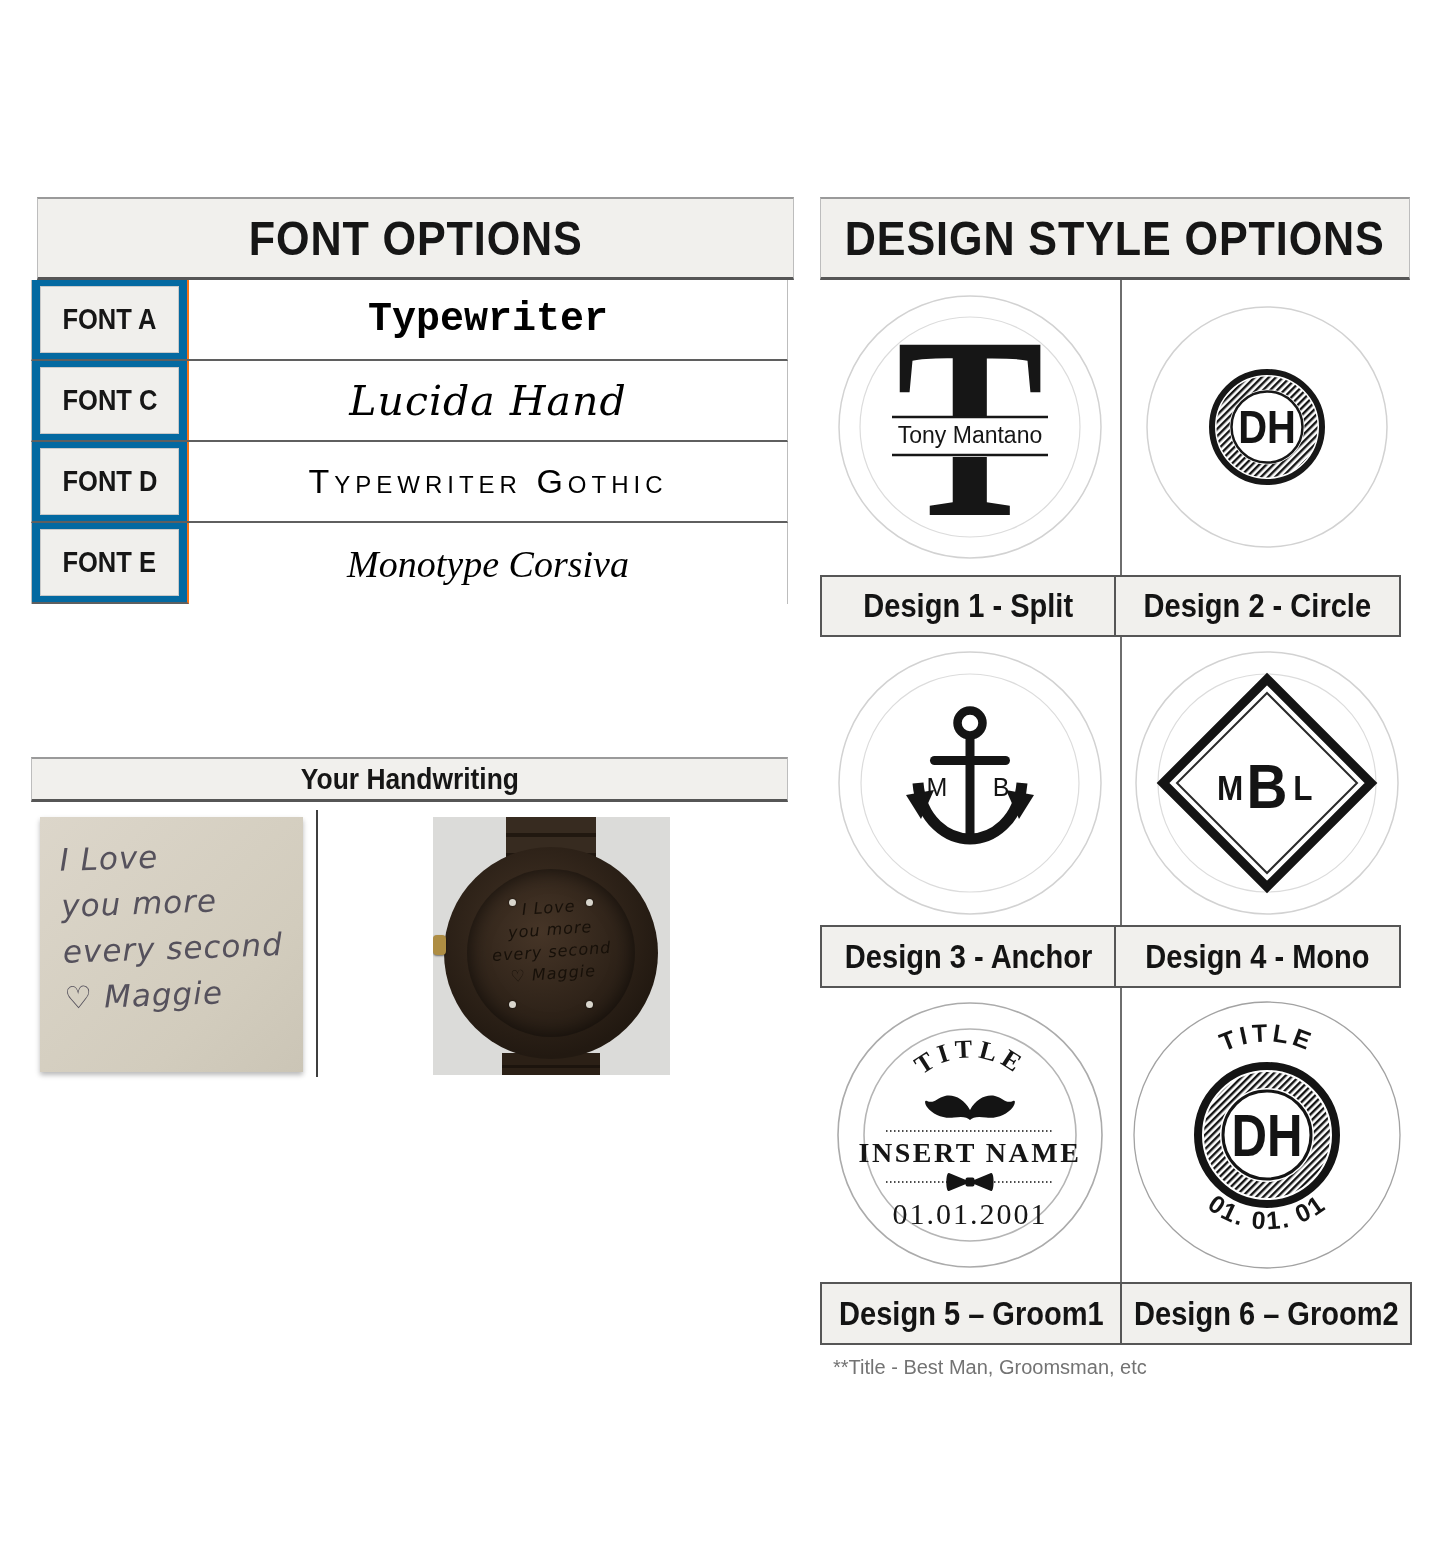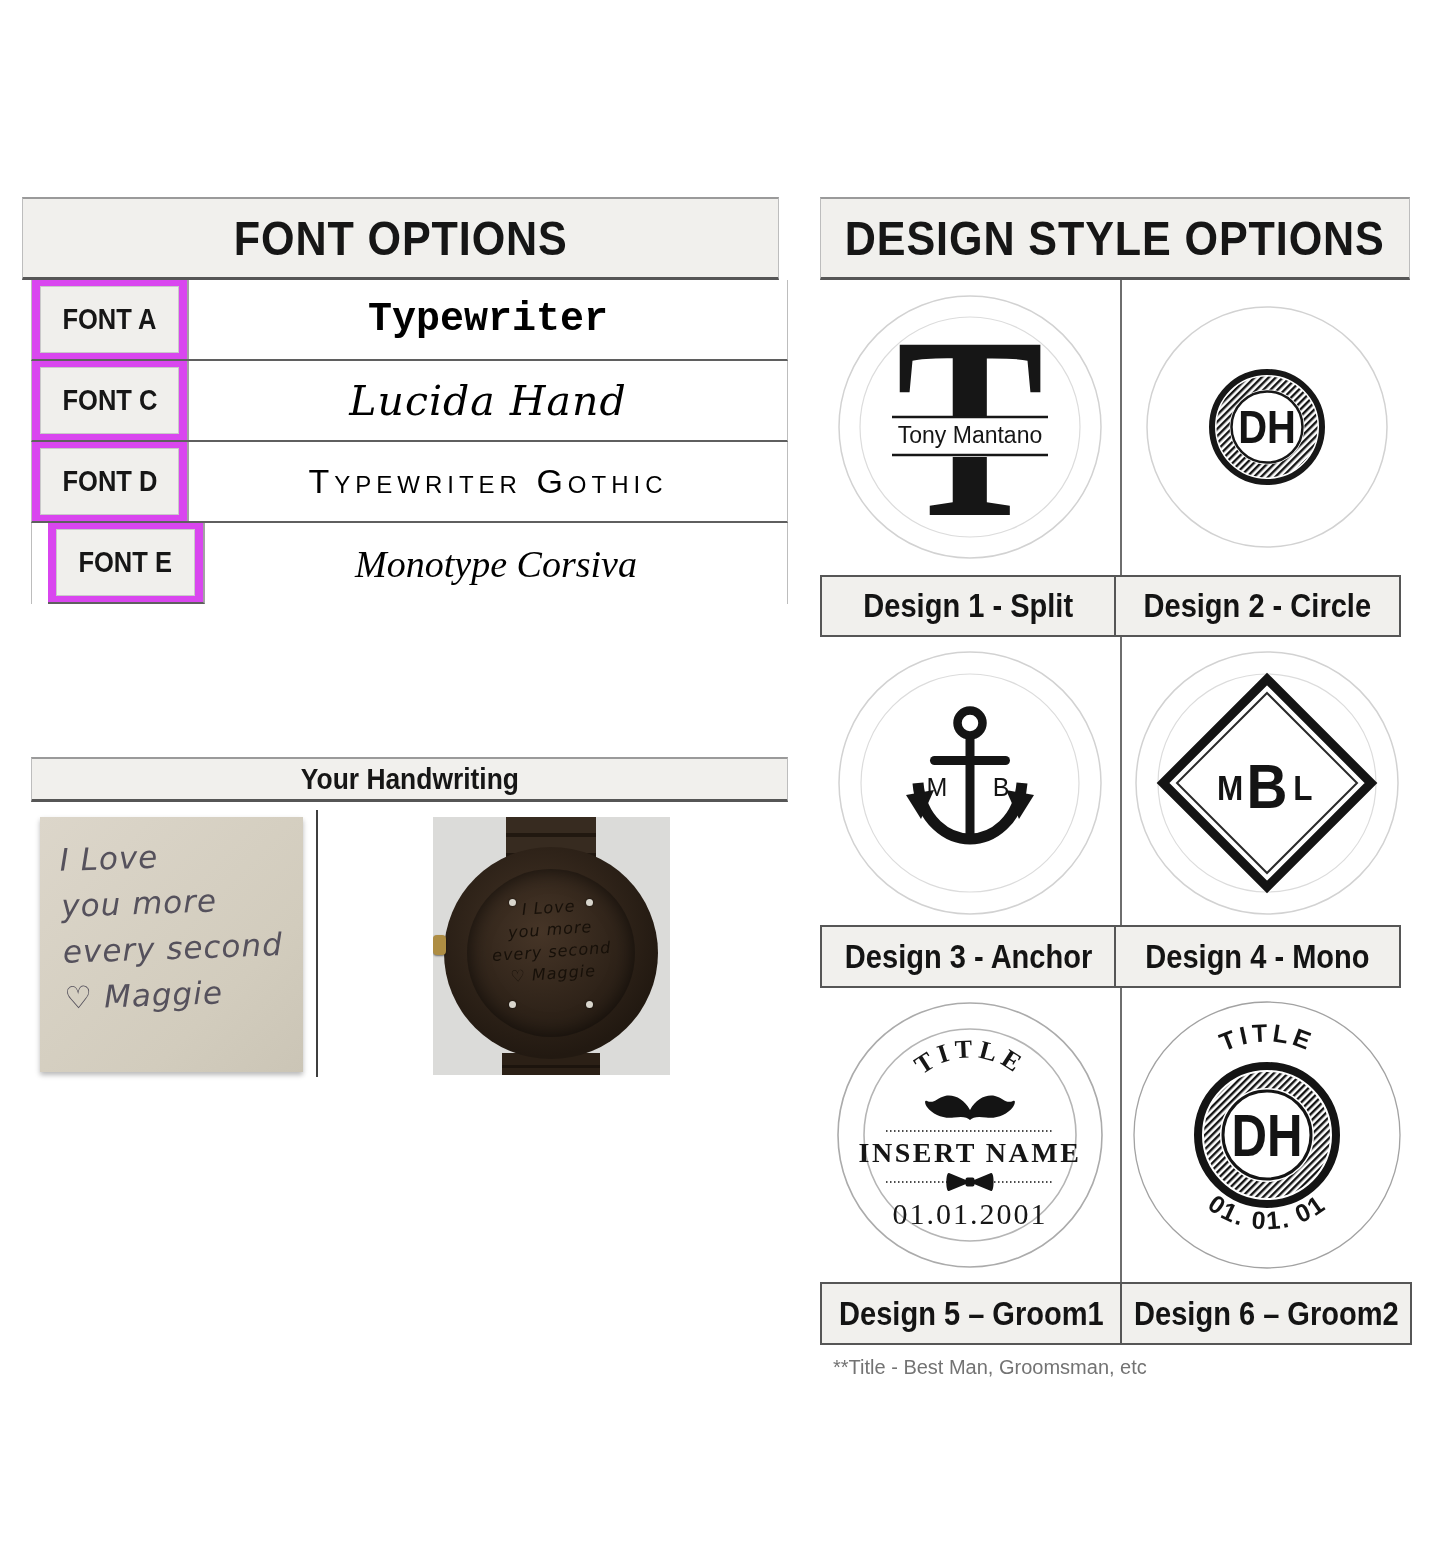--- a/index.html
+++ b/index.html
@@ -6,26 +6,26 @@
   .canvas{position:relative;width:1445px;height:1541px;background:#ffffff;
           font-family:"Liberation Sans",sans-serif;overflow:hidden;color:#1a1a1a;}
   .abs{position:absolute;}
   .hdr{background:#f1f0ed;border-top:2px solid #9a9a9a;border-left:1px solid #bdbdbd;
        border-right:1px solid #bdbdbd;border-bottom:3px solid #565656;
        display:flex;align-items:center;justify-content:center;font-weight:bold;color:#161616;
        box-sizing:border-box;}
   .cond{display:inline-block;transform:scaleX(0.88);transform-origin:center;white-space:nowrap;}
 
   
-  #fontHeader{left:22px;top:197px;width:757px;height:83px;font-size:49px;letter-spacing:1px;}
+  #fontHeader{left:37px;top:197px;width:757px;height:83px;font-size:49px;letter-spacing:1px;}
   #fontRows{left:31px;top:280px;width:757px;}
   .ft-row{display:flex;height:81px;box-sizing:border-box;background:#fff;
           border-bottom:2px solid #5f5f5f;border-left:1px solid #bdbdbd;border-right:1px solid #bdbdbd;}
-  .ft-row.last{border-bottom:none;padding-left:16px;}
-  .ft-label{flex:0 0 157px;box-sizing:border-box;border-right:2px solid #a3a3a3;background:#d946ef;
+  .ft-row.last{border-bottom:none;}
+  .ft-label{flex:0 0 157px;box-sizing:border-box;border-right:2px solid #f97316;background:#0369a1;
             padding:6px 8px;display:flex;}
   .ft-row.last .ft-label{border-bottom:2px solid #5f5f5f;}
   .ft-label-inner{flex:1;background:#f0efec;border:1px solid #c9c9c9;display:flex;
                   align-items:center;justify-content:center;font-weight:bold;font-size:29px;color:#161616;}
   .ft-sample{flex:1;display:flex;align-items:center;justify-content:center;color:#000000;}
   .s-typewriter{font-family:"Liberation Mono",monospace;font-size:40px;font-weight:bold;}
   .s-times{font-family:"Liberation Serif",serif;font-size:42px;}
   .s-lucida{font-family:"DejaVu Serif",serif;font-style:italic;font-size:41px;letter-spacing:1px;}
   .s-engravers{font-family:"Liberation Sans",sans-serif;font-variant:small-caps;font-size:34px;letter-spacing:5px;}
   .s-corsiva{font-family:"Liberation Serif",serif;font-style:italic;font-size:38px;}

